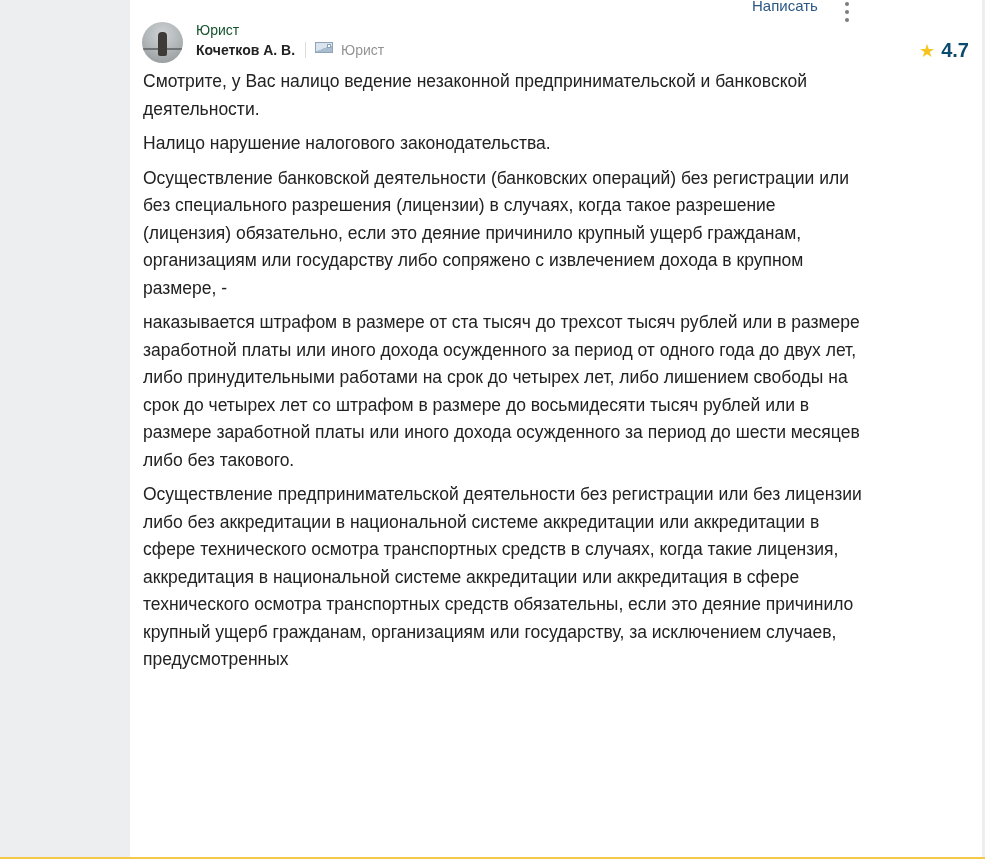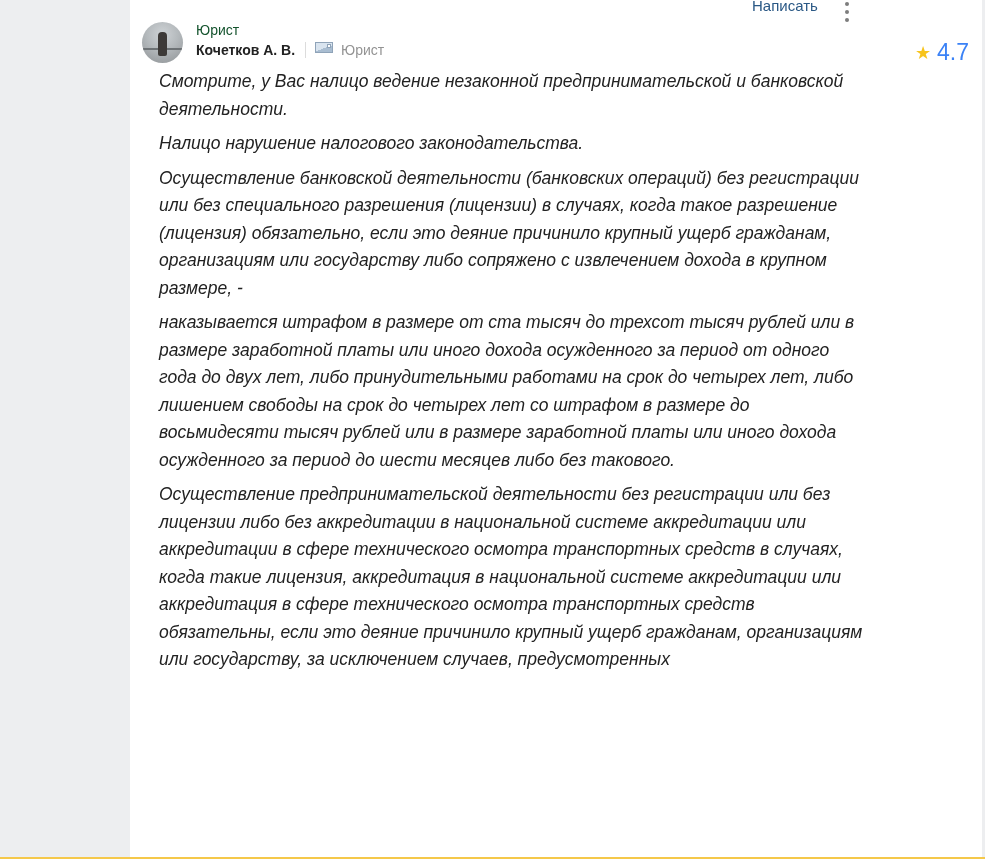--- a/index.html
+++ b/index.html
@@ -31,26 +31,26 @@
   .avatar .rail { position:absolute; left:0; top:26px; width:41px; height:2px; background:#6d7275; }
   .role { position: absolute; left: 66px; top: 22px; font-size: 14px; color: #14532d; }
   .author-row { position: absolute; left: 66px; top: 42px; display: flex; align-items: flex-start; height: 18px; }
   .author-name { font-size: 14px; font-weight: bold; color: #222; }
   .sep { width: 1px; height: 16px; background: #dcdcdc; margin: 0 9px 0 10px; }
   .city-icon { width: 18px; height: 11px; border: 1px solid #8fa3b8; background: linear-gradient(160deg, #d9e4ef 0 55%, #a9bdd1 55% 100%); position: relative; margin-right: 8px; box-sizing: border-box; }
   .city-icon::after { content: ""; position: absolute; right: 1px; top: 1px; width: 4px; height: 4px; background: #fff; border: 1px solid #8fa3b8; box-sizing: border-box; }
   .city { font-size: 14px; color: #939393; }
   .rating { position: absolute; right: 13px; top: 39px; display: flex; align-items: center; }
   .star { color: #f7c41d; font-size: 18px; margin-right: 6px; line-height: 1; }
-  .rating-val { font-size: 23px; font-weight: normal; color: #3b82f6; }
+  .rating-val { font-size: 20px; font-weight: bold; color: #0c4a6e; }
   .content {
     position: absolute; left: 13px; top: 68px; width: 720px;
     font-size: 17.5px; line-height: 27.5px; color: #222;
   }
-  .content p { margin: 0 0 7px 16px; font-style: italic; }
+  .content p { margin: 0 0 7px 0; }
   .bottom-line { position: absolute; left: 0; top: 857px; width: 985px; height: 2px; background: #f5c84a; }
 </style>
 </head>
 <body>
 
 <div class="card">
   <a class="write-link">Написать</a>
   <div class="more-btn">
     <span></span>
       <span></span>

